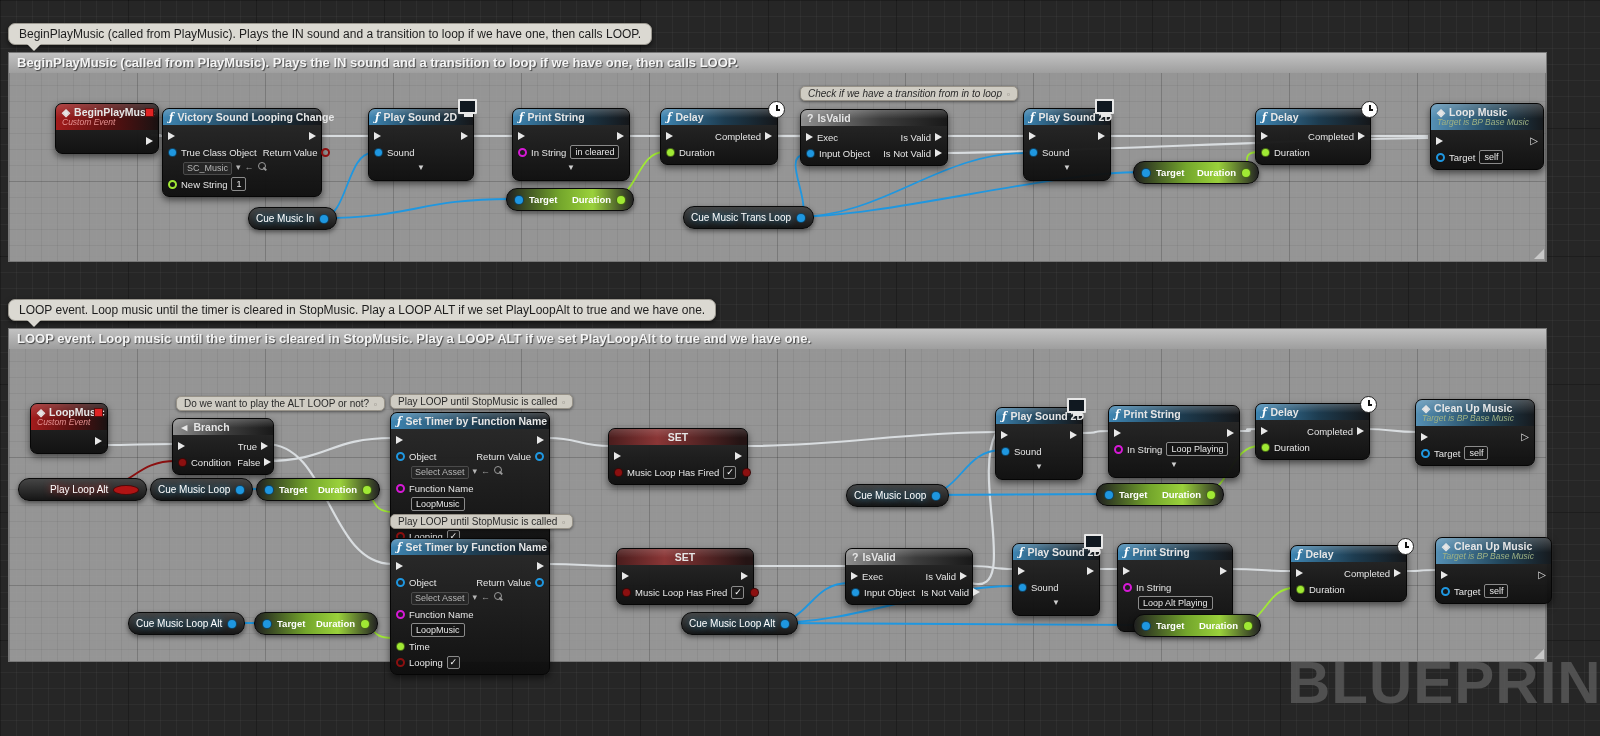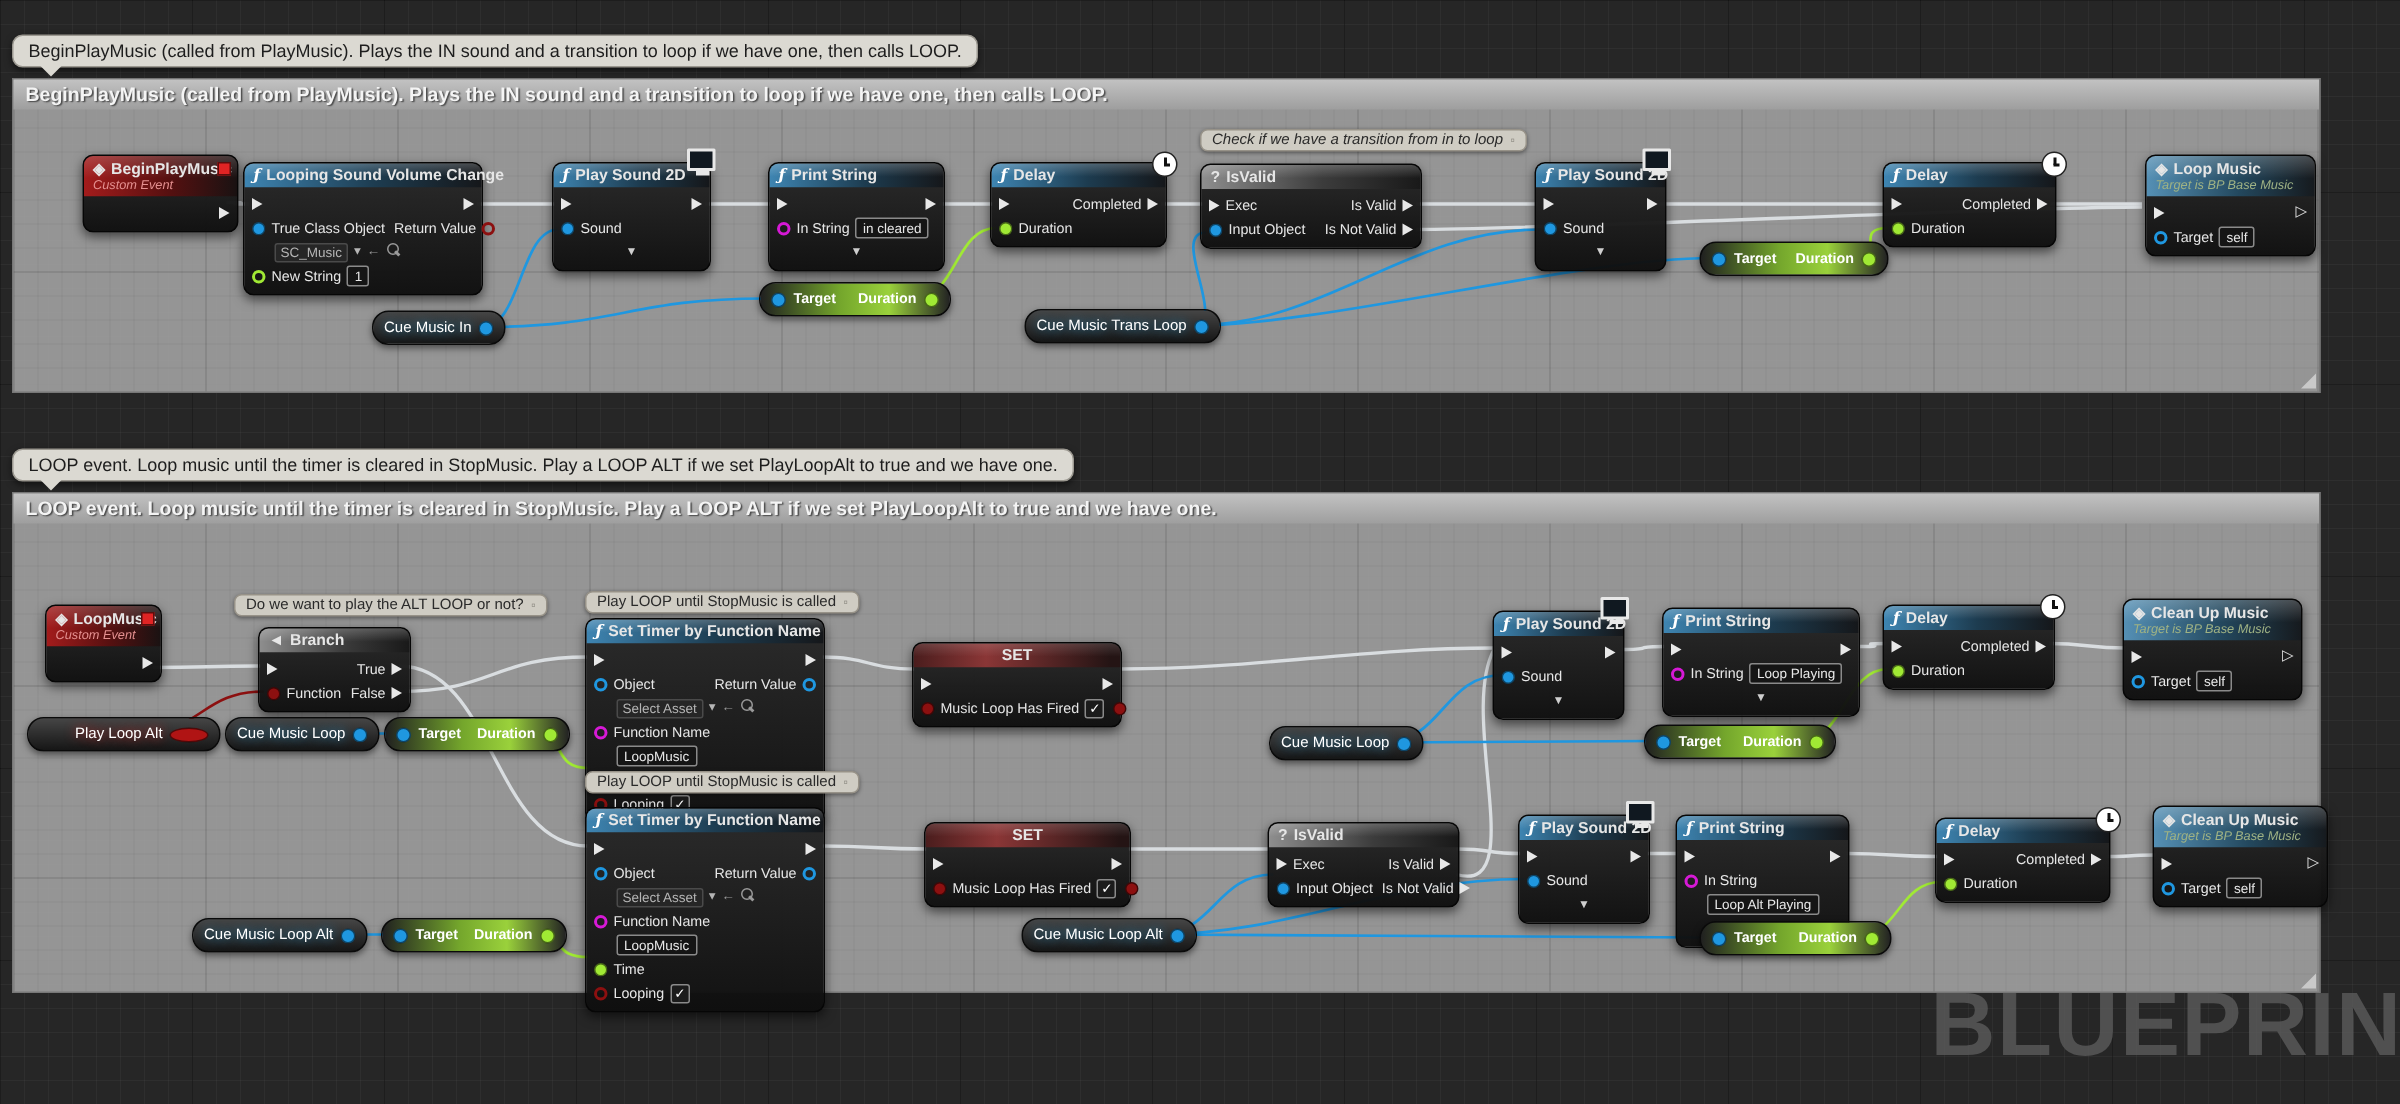--- a/index.html
+++ b/index.html
@@ -137,21 +137,21 @@
   <div id="watermark">BLUEPRINT</div>
 <div class="comment" style="left: 8px; top: 52px; width: 1537px; height: 208px; position: absolute;">
       <div class="comment-hdr">BeginPlayMusic (called from PlayMusic). Plays the IN sound and a transition to loop if we have one, then calls LOOP.</div>
     </div>
     <div class="comment" style="left: 8px; top: 328px; width: 1537px; height: 332px; position: absolute;">
       <div class="comment-hdr">LOOP event. Loop music until the timer is cleared in StopMusic. Play a LOOP ALT if we set PlayLoopAlt to true and we have one.</div>
     </div>
     <div class="tooltip" style="left: 8px; top: 23px; position: absolute;">BeginPlayMusic (called from PlayMusic). Plays the IN sound and a transition to loop if we have one, then calls LOOP.</div>
     <div class="tooltip" style="left: 8px; top: 299px; position: absolute;">LOOP event. Loop music until the timer is cleared in StopMusic. Play a LOOP ALT if we set PlayLoopAlt to true and we have one.</div>
     <div class="bubble" style="left: 800px; top: 86px; position: absolute; font-style: italic;"><span>Check if we have a transition from in to loop</span><span class="pin-ico">▫</span></div>
-    <div class="bubble" style="left: 156px; top: 396px; position: absolute;"><span>Do we want to play the ALT LOOP or not?</span><span class="pin-ico">▫</span></div>
+    <div class="bubble" style="left: 176px; top: 396px; position: absolute;"><span>Do we want to play the ALT LOOP or not?</span><span class="pin-ico">▫</span></div>
     <div class="bubble" style="left: 390px; top: 394px; position: absolute;"><span>Play LOOP until StopMusic is called</span><span class="pin-ico">▫</span></div>
     <div class="bubble" style="left: 390px; top: 514px; position: absolute;"><span>Play LOOP until StopMusic is called</span><span class="pin-ico">▫</span></div>
     <div class="node" style="left: 55px; top: 103px; width: 102px; position: absolute;">
       <div class="hdr hdr-ev hdr2">
         <span class="trow">
           <span>◈</span>
           <span>BeginPlayMusic</span>
         </span>
         <span class="sub sub-ev">Custom Event</span>
         <span class="corner"></span>
@@ -161,21 +161,21 @@
           <span class="side"></span>
           <span class="side">
             <span class="exec-pin"></span>
           </span>
         </div>
       </div>
     </div>
     <div class="node" style="left: 162px; top: 108px; width: 158px; position: absolute;">
       <div class="hdr hdr-fn">
         <span class="ficon">ƒ</span>
-        <span>Looping Sound Volume Change</span>
+        <span>Victory Sound Looping Change</span>
       </div>
       <div class="rows">
         <div class="row">
           <span class="side">
             <span class="exec-pin"></span>
           </span>
           <span class="side">
             <span class="exec-pin"></span>
           </span>
         </div>
@@ -425,21 +425,21 @@
             <span class="exec-pin"></span>
           </span>
           <span class="side">
             <span>True</span>
             <span class="exec-pin"></span>
           </span>
         </div>
         <div class="row">
           <span class="side">
             <span class="dot" style="background: rgb(140, 16, 16); border: 1.5px solid rgba(0, 0, 0, 0.55);"></span>
-            <span>Function</span>
+            <span>Condition</span>
           </span>
           <span class="side">
             <span>False</span>
             <span class="exec-pin"></span>
           </span>
         </div>
       </div>
     </div>
     <div class="node" style="left: 390px; top: 412px; width: 158px; position: absolute;">
       <div class="hdr hdr-fn">

